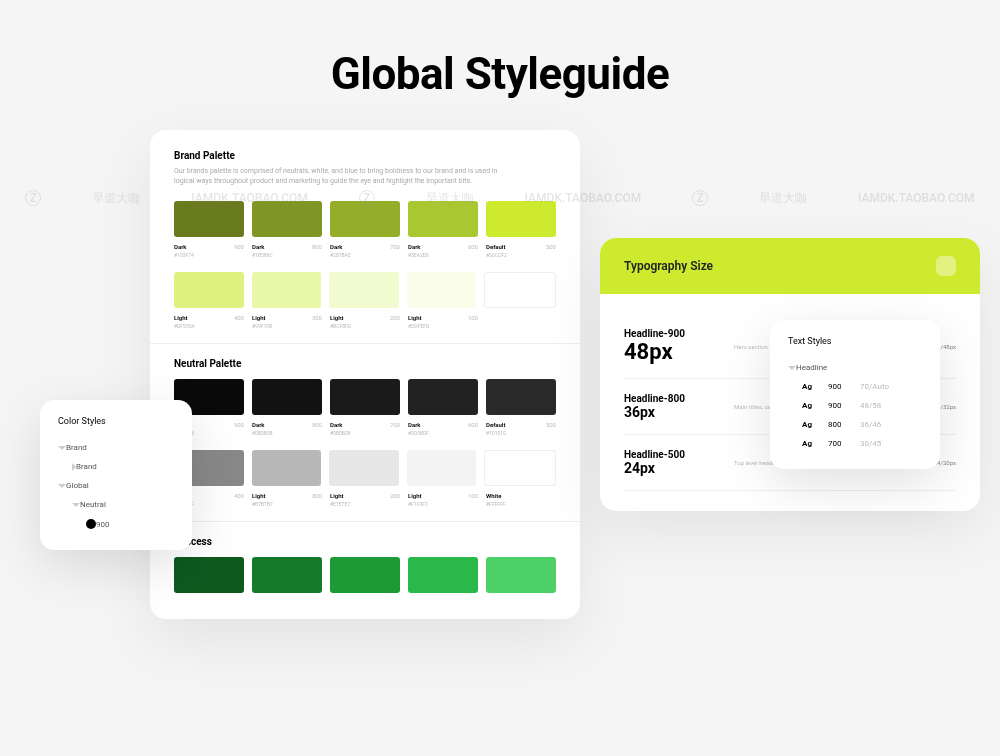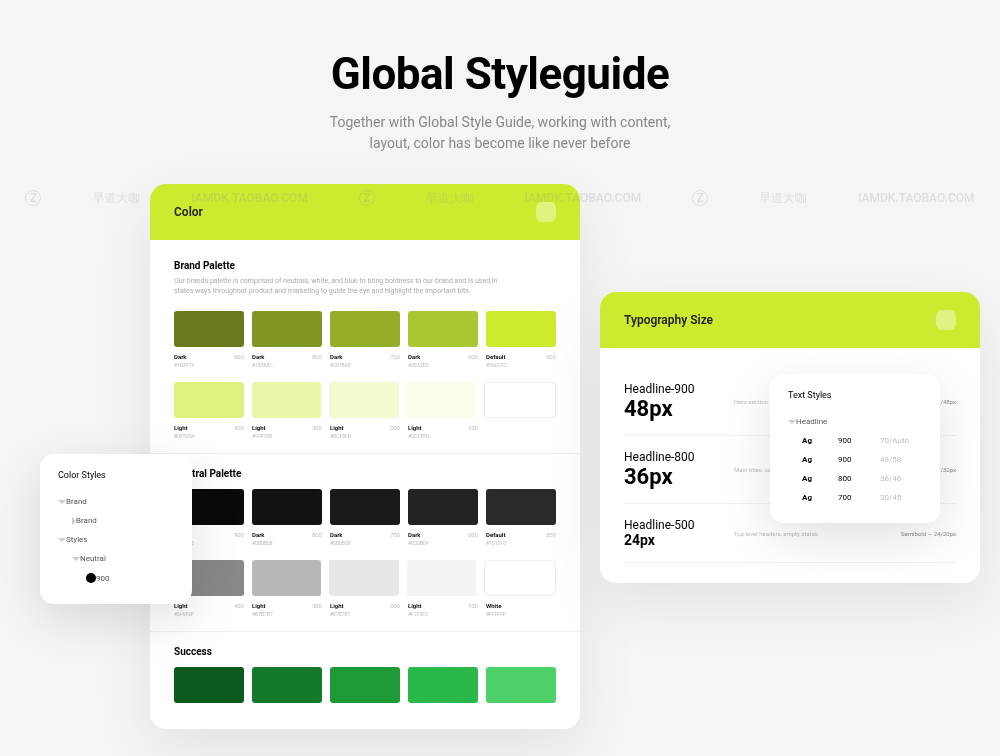--- a/index.html
+++ b/index.html
@@ -19,69 +19,61 @@
 .swatch{flex:1;height:36px;border-radius:3px}
 .label-row{display:flex;gap:8px;margin-bottom:14px}
 .label-cell{flex:1;display:flex;justify-content:space-between;align-items:baseline;font-size:6px}
 .label-cell .name{font-weight:600;color:#000}
 .label-cell .hex{color:#bbb;font-size:5px}
 .label-cell .num{color:#bbb}
 .divider{height:1px;background:#eee;margin:14px -24px}
 .color-card{left:150px;top:0;width:430px}
 .typo-card{left:600px;top:108px;width:380px}
 .typo-row{display:flex;align-items:center;padding:14px 0;border-bottom:1px solid #f0f0f0;gap:20px}
-.typo-row .hname{font-size:12px;color:#000;font-weight:400;width:90px}
+.typo-row .hname{font-size:10px;color:#000;font-weight:700;width:90px}
 .typo-row .hsize{font-size:18px;font-weight:700;color:#000;width:50px}
 .typo-row.h900 .hsize{font-size:22px}
-.typo-row.h800 .hsize{font-size:22px}
+.typo-row.h800 .hsize{font-size:14px}
 .typo-row.h700 .hsize{font-size:14px}
 .typo-row.h600 .hsize{font-size:12px}
 .typo-row.h500 .hsize{font-size:10px}
 .typo-row .hdesc{font-size:6px;color:#bbb;flex:1}
 .typo-row .hmeta{font-size:6px;color:#888}
 .popup{position:absolute;background:#fff;border-radius:14px;box-shadow:0 15px 50px rgba(0,0,0,0.12);padding:16px 18px}
 .popup-colors{left:40px;top:270px;width:152px}
 .popup-text{left:770px;top:190px;width:170px;z-index:5}
 .popup-title{font-size:9px;font-weight:400;color:#000;margin-bottom:12px}
 .tree-item{font-size:8px;color:#555;padding:5px 0;display:flex;align-items:center;}
 .tree-item.l1{padding-left:0}
 .tree-item.l2{padding-left:14px}
 .tree-item.l3{padding-left:28px}
 .caret{width:0;height:0;border-left:4px solid transparent;border-right:4px solid transparent;border-top:4px solid #ccc}
 .caret.right{border-top:4px solid transparent;border-bottom:4px solid transparent;border-left:4px solid #ccc;border-right:none}
 .dot900{width:10px;height:10px;background:#000;border-radius:50%}
-.ts-row{display:flex;align-items:center;gap:18px;font-size:8px;padding:5px 0}
+.ts-row{display:flex;align-items:center;gap:8px;font-size:8px;padding:5px 0}
 .ts-row .ag{font-weight:700;color:#000;width:18px}
 .ts-row .w{color:#000;width:24px}
 .ts-row .sz{color:#bbb}
 .watermark{position:absolute;top:185px;left:0;right:0;height:26px;display:flex;align-items:center;justify-content:space-around;opacity:0.25;pointer-events:none;z-index:20}
 .watermark span{font-size:12px;color:#999;font-weight:500;white-space:nowrap}
 .wm-badge{width:16px;height:16px;border:1px solid #999;border-radius:50%;display:inline-flex;align-items:center;justify-content:center;font-size:9px;color:#999}
 </style>
 </head>
 <body>
 
 <div class="hero">
   <h1>Global Styleguide</h1>
-  <p>
-    <span>Together with Global Style Guide, working with content,</span><br>
-    <span>layout, color has become like never before</span>
-  </p>
 </div>
 
 <div class="cards">
 
   <div class="card color-card">
-    <div class="card-header">
-      <span class="title">Color</span>
-      <span class="logo"></span>
-    </div>
     <div class="card-body">
       <div class="section-title">Brand Palette</div>
-      <div class="section-desc">Our brands palette is comprised of neutrals, white, and blue to bring boldness to our brand and is used in states ways throughout product and marketing to guide the eye and highlight the important bits.</div>
+      <div class="section-desc">Our brands palette is comprised of neutrals, white, and blue to bring boldness to our brand and is used in logical ways throughout product and marketing to guide the eye and highlight the important bits.</div>
       <div class="swatch-row" id="brand-dark-sw">
           <div class="swatch" style="background: rgb(106, 122, 31);"></div>
           <div class="swatch" style="background: rgb(127, 149, 36);"></div>
           <div class="swatch" style="background: rgb(148, 174, 42);"></div>
           <div class="swatch" style="background: rgb(169, 199, 48);"></div>
           <div class="swatch" style="background: rgb(205, 234, 46);"></div>
         </div>
       <div class="label-row" id="brand-dark-lb">
           <div class="label-cell">
             <span class="name">Dark</span>
@@ -312,21 +304,21 @@
         <div class="tree-item l1">
           <span class="caret "></span>
           <span>Brand</span>
         </div>
         <div class="tree-item l2">
           <span class="caret right"></span>
           <span>Brand</span>
         </div>
         <div class="tree-item l1">
           <span class="caret "></span>
-          <span>Styles</span>
+          <span>Global</span>
         </div>
         <div class="tree-item l2">
           <span class="caret "></span>
           <span>Neutral</span>
         </div>
         <div class="tree-item l3">
           <span class="dot900"></span>
           <span>900</span>
         </div>
       </div>

